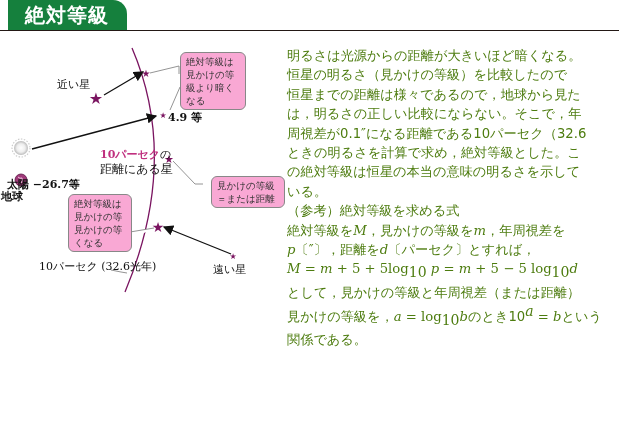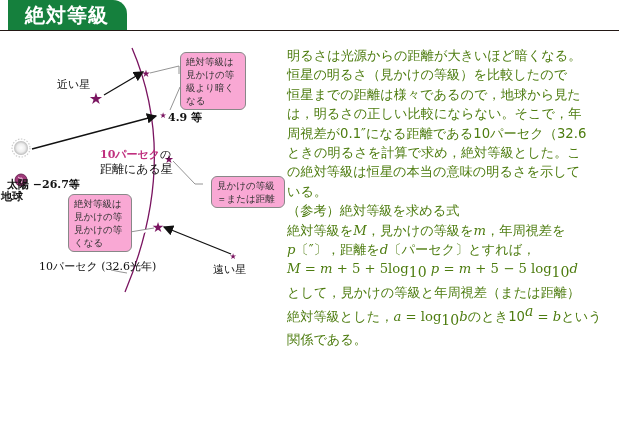--- a/index.html
+++ b/index.html
@@ -110,15 +110,15 @@
   <span class="line">は，明るさの正しい比較にならない。そこで，年</span>
   <span class="line">周視差が0.1″になる距離である10パーセク（32.6</span>
   <span class="line">ときの明るさを計算で求め，絶対等級とした。こ</span>
   <span class="line">の絶対等級は恒星の本当の意味の明るさを示して</span>
   <span class="line">いる。</span>
   <span class="line">（参考）絶対等級を求める式</span>
   <span class="line"><span>絶対等級を</span><span class="math">M</span><span>，見かけの等級を</span><span class="math">m</span><span>，年周視差を</span></span>
   <span class="line"><span class="math">p</span><span>〔″〕，距離を</span><span class="math">d</span><span>〔パーセク〕とすれば，</span></span>
   <span class="line mathn"><span class="math">M</span><span> = </span><span class="math">m</span><span> + 5 + 5log</span><sub>10</sub><span class="math"> p</span><span> = </span><span class="math">m</span><span> + 5 − 5 log</span><sub>10</sub><span class="math">d</span></span>
   <span class="line">として，見かけの等級と年周視差（または距離）</span>
-  <span class="line"><span>絶対等級とした，</span><span class="math">a</span><span class="mathn"> = log</span><sub>10</sub><span class="math">b</span><span>のとき10</span><sup class="math">a</sup><span class="mathn"> = </span><span class="math">b</span><span>という</span></span>
+  <span class="line"><span>見かけの等級を，</span><span class="math">a</span><span class="mathn"> = log</span><sub>10</sub><span class="math">b</span><span>のとき10</span><sup class="math">a</sup><span class="mathn"> = </span><span class="math">b</span><span>という</span></span>
   <span class="line">関係である。</span>
 </div>
 
 </body></html>

